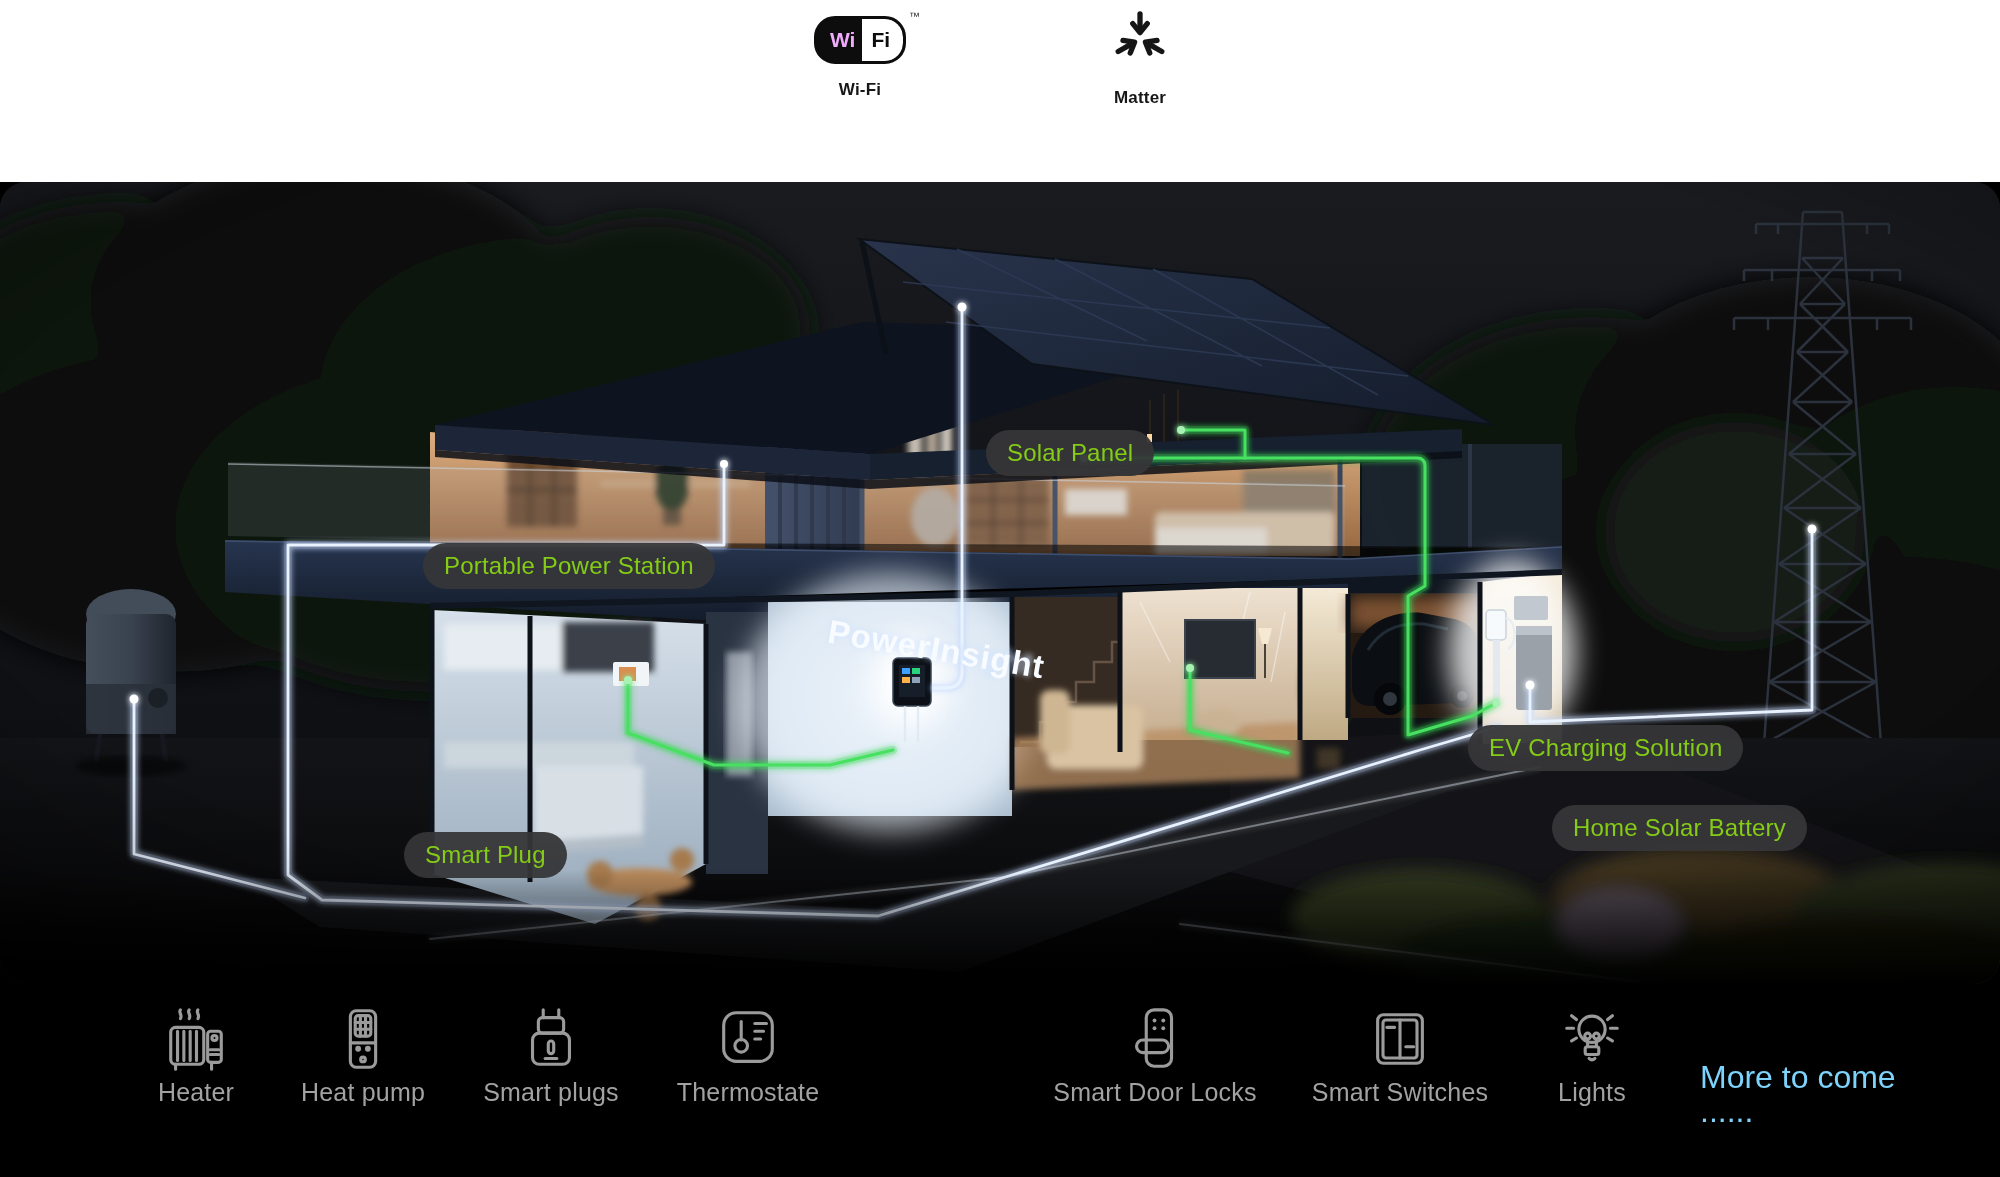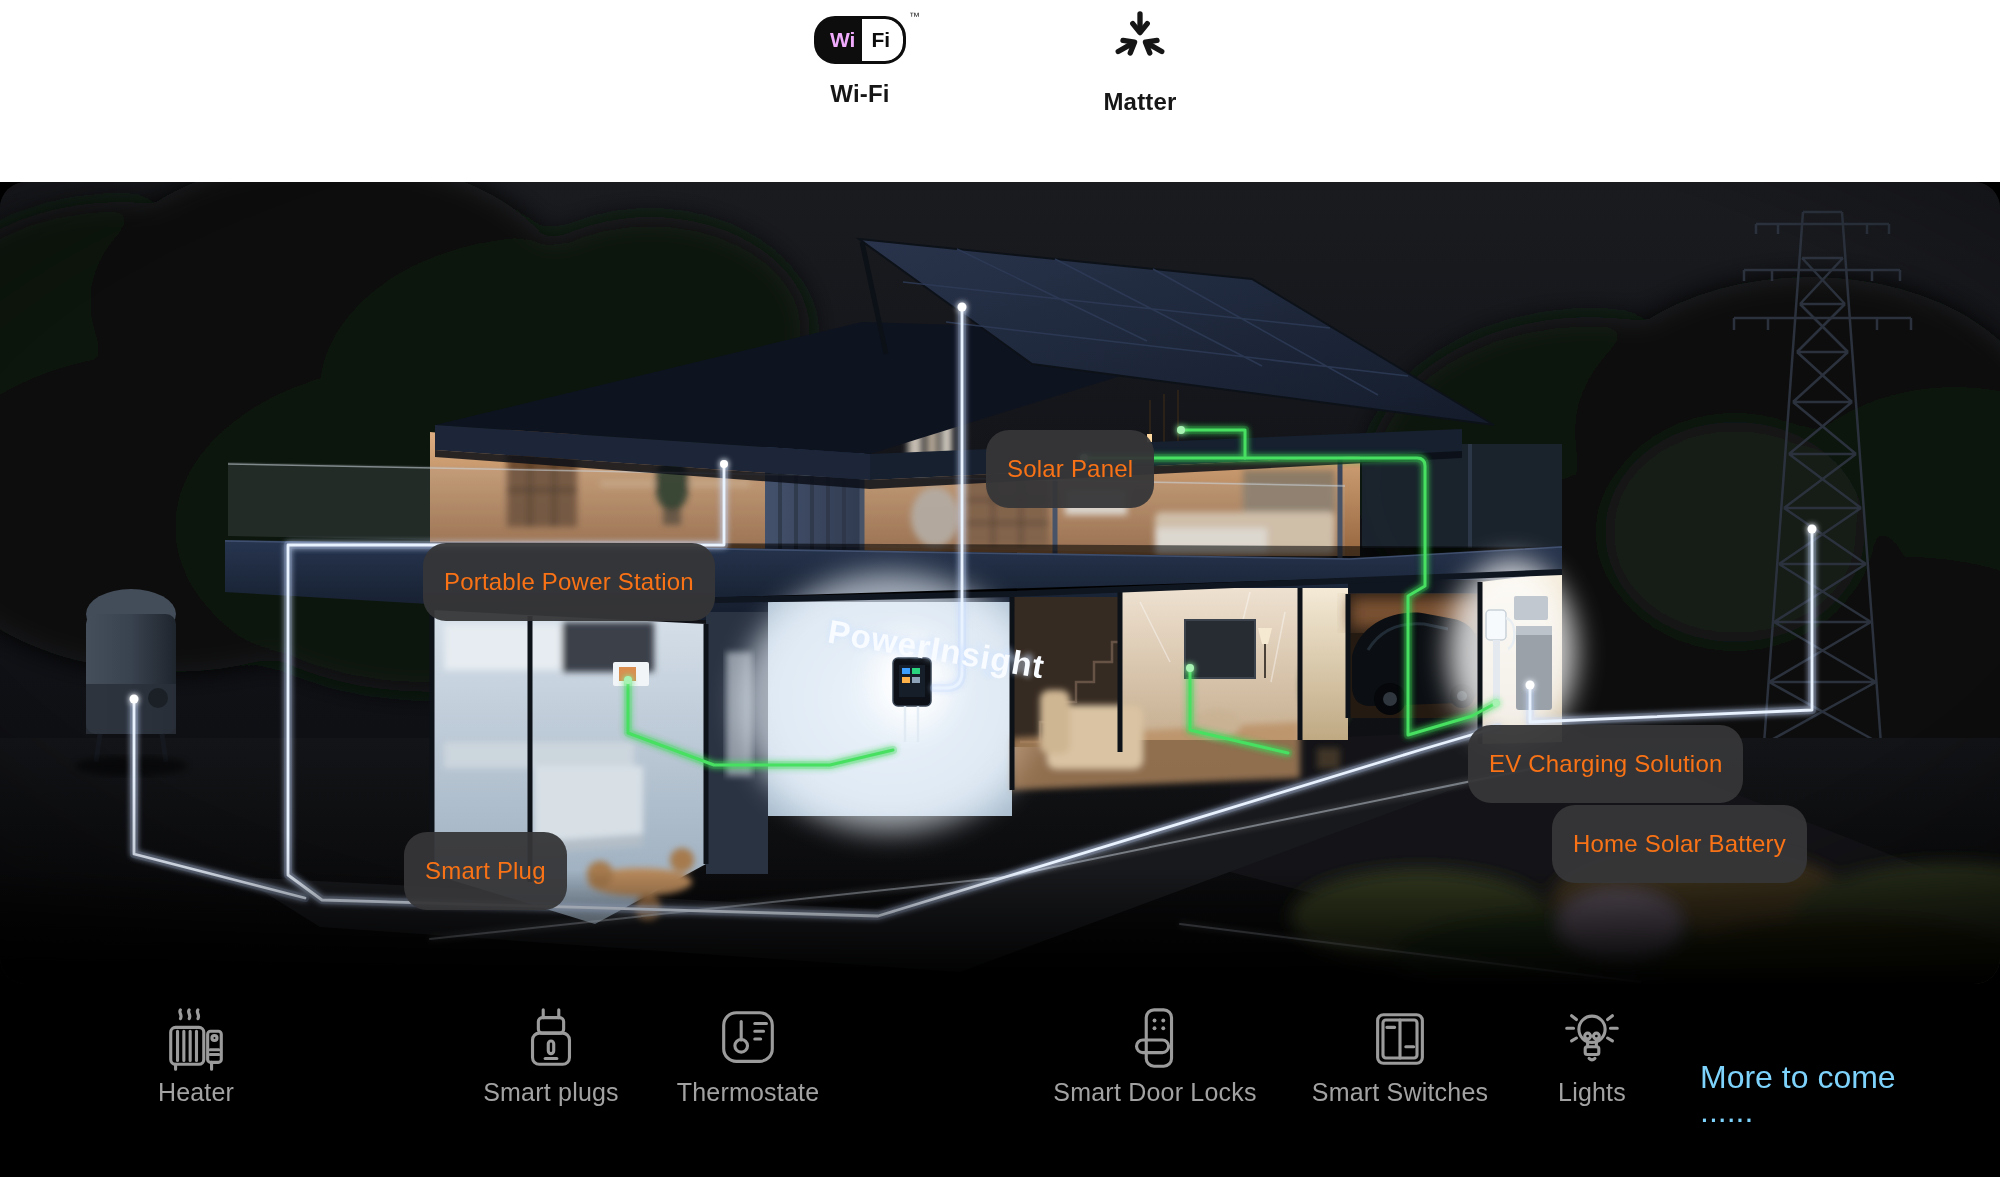--- a/index.html
+++ b/index.html
@@ -3,35 +3,35 @@
 <meta charset="utf-8">
 <style>
   html,body{margin:0;padding:0;background:#000;}
   body{width:2000px;height:1177px;position:relative;overflow:hidden;
        font-family:"Liberation Sans","DejaVu Sans",sans-serif;}
 
   
   .conn-bar{position:absolute;top:0;left:0;width:2000px;height:182px;background:#ffffff;
             display:flex;justify-content:center;align-items:flex-start;gap:110px;padding-top:10px;box-sizing:border-box;}
   .conn-item{display:flex;flex-direction:column;align-items:center;width:170px;}
-  .conn-label{margin-top:16px;font-size:24px;font-weight:700;color:#161616;letter-spacing:.2px;}
+  .conn-label{margin-top:16px;font-size:17px;font-weight:700;color:#161616;letter-spacing:.2px;}
   .wifi-wrap{position:relative;margin-top:6px;}
   .wifi-pill{display:flex;height:42px;border-radius:21px;border:3px solid #0d0d0d;overflow:hidden;background:#0d0d0d;}
   .wifi-left{background:#0d0d0d;color:#f0abfc;font-weight:800;font-size:21px;display:flex;align-items:center;padding:0 7px 0 13px;}
   .wifi-right{background:#fff;color:#0d0d0d;font-weight:800;font-size:21px;display:flex;align-items:center;padding:0 13px 0 9px;border-radius:0 18px 18px 0;}
   .wifi-tm{position:absolute;top:-6px;right:-14px;font-size:11px;color:#222;}
   .matter-icon{margin-top:0px;}
 
   
   .photo{position:absolute;top:182px;left:0;width:2000px;height:802px;border-radius:26px;
          overflow:hidden;background:#0a0b0d;}
   .photo svg{position:absolute;inset:0;display:block;}
 
-  .pill{position:absolute;background:rgba(54,54,56,.95);color:#f97316;font-size:24px;
-        padding:25px 21px;border-radius:23px;white-space:nowrap;letter-spacing:.2px;z-index:5;}
+  .pill{position:absolute;background:rgba(54,54,56,.95);color:#84cc16;font-size:24px;
+        padding:9px 21px;border-radius:23px;white-space:nowrap;letter-spacing:.2px;z-index:5;}
   .pill-solar{left:986px;top:248px;}
   .pill-pps{left:423px;top:361px;}
   .pill-plug{left:404px;top:650px;}
   .pill-ev{left:1468px;top:543px;}
   .pill-battery{left:1552px;top:623px;}
 
   
   .footer{position:absolute;top:984px;left:0;width:2000px;height:193px;background:#000;}
   .f-item{position:absolute;top:16px;width:230px;text-align:center;}
   .f-icon{height:74px;display:flex;align-items:flex-end;justify-content:center;}
@@ -403,20 +403,33 @@
         <rect x="10" y="24" width="34" height="38" rx="5"></rect>
         <path d="M17 28 v30 M23.5 28 v30 M30 28 v30 M36.5 28 v30"></path>
         <rect x="48" y="28" width="14" height="32" rx="3"></rect>
         <circle cx="55" cy="35" r="2.6"></circle>
         <path d="M50.5 47 h9 M50.5 52 h9 M15 62 v5 M52 60 v7"></path>
       </svg>
     </div>
     <div class="f-label">Heater</div>
   </div>
 
+  <div class="f-item fi-1">
+    <div class="f-icon">
+      <svg width="70" height="70" viewBox="0 0 72 72" fill="none" stroke="#9b9b9b" stroke-width="3.2" stroke-linecap="round" stroke-linejoin="round">
+        <rect x="23" y="7" width="26" height="58" rx="6"></rect>
+        <rect x="28" y="12" width="16" height="21" rx="3"></rect>
+        <path d="M28 19 h16 M28 26 h16 M33.3 12 v21 M38.6 12 v21 M23 40 h26"></path>
+        <circle cx="31" cy="46" r="1.4" fill="#9b9b9b"></circle>
+        <circle cx="41" cy="46" r="1.4" fill="#9b9b9b"></circle>
+        <circle cx="36" cy="57" r="2.4"></circle>
+      </svg>
+    </div>
+    <div class="f-label">Heat pump</div>
+  </div>
 
   <div class="f-item fi-2">
     <div class="f-icon">
       <svg width="70" height="70" viewBox="0 0 72 72" fill="none" stroke="#9b9b9b" stroke-width="3.2" stroke-linecap="round" stroke-linejoin="round">
         <path d="M28 6 v8 M44 6 v8"></path>
         <rect x="23" y="14" width="26" height="16" rx="4"></rect>
         <rect x="17" y="30" width="38" height="32" rx="7"></rect>
         <rect x="33.2" y="38" width="5.6" height="13" rx="2.8"></rect>
         <path d="M30 56 h12"></path>
       </svg>

